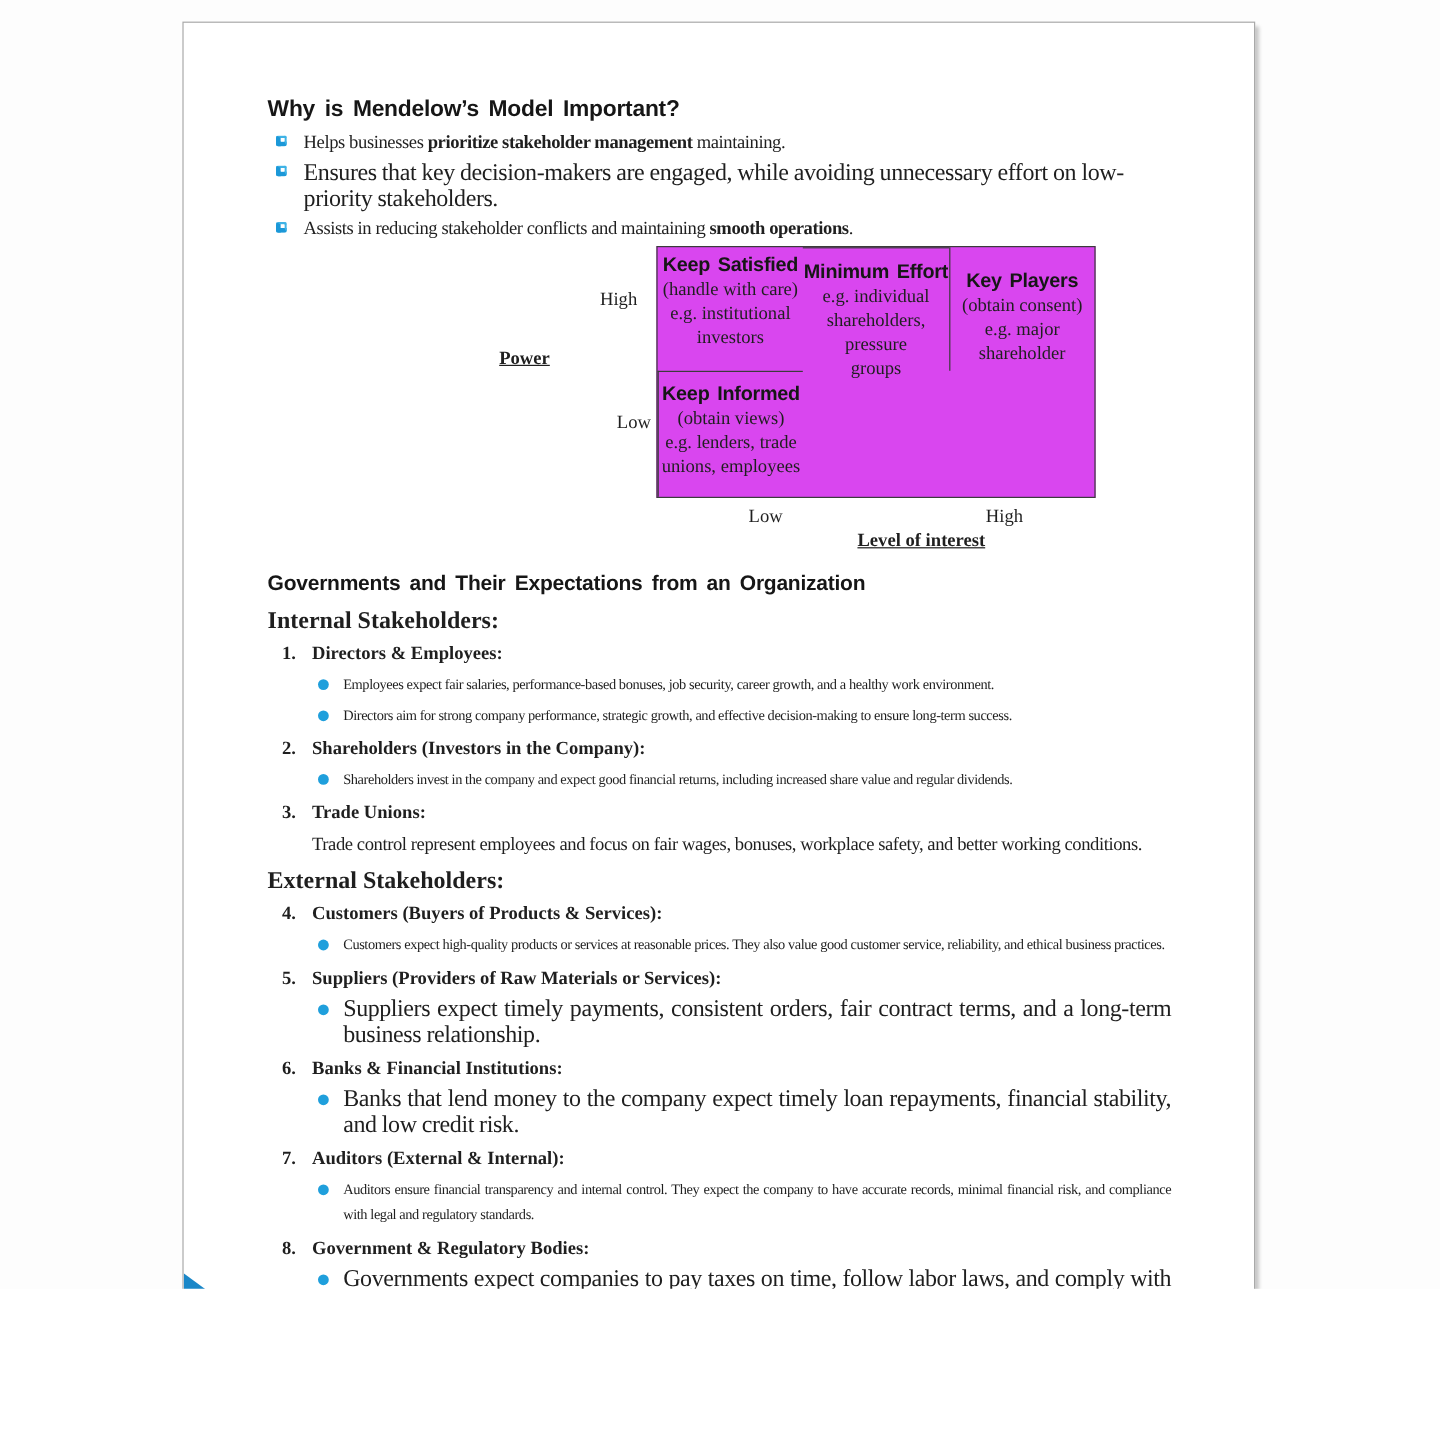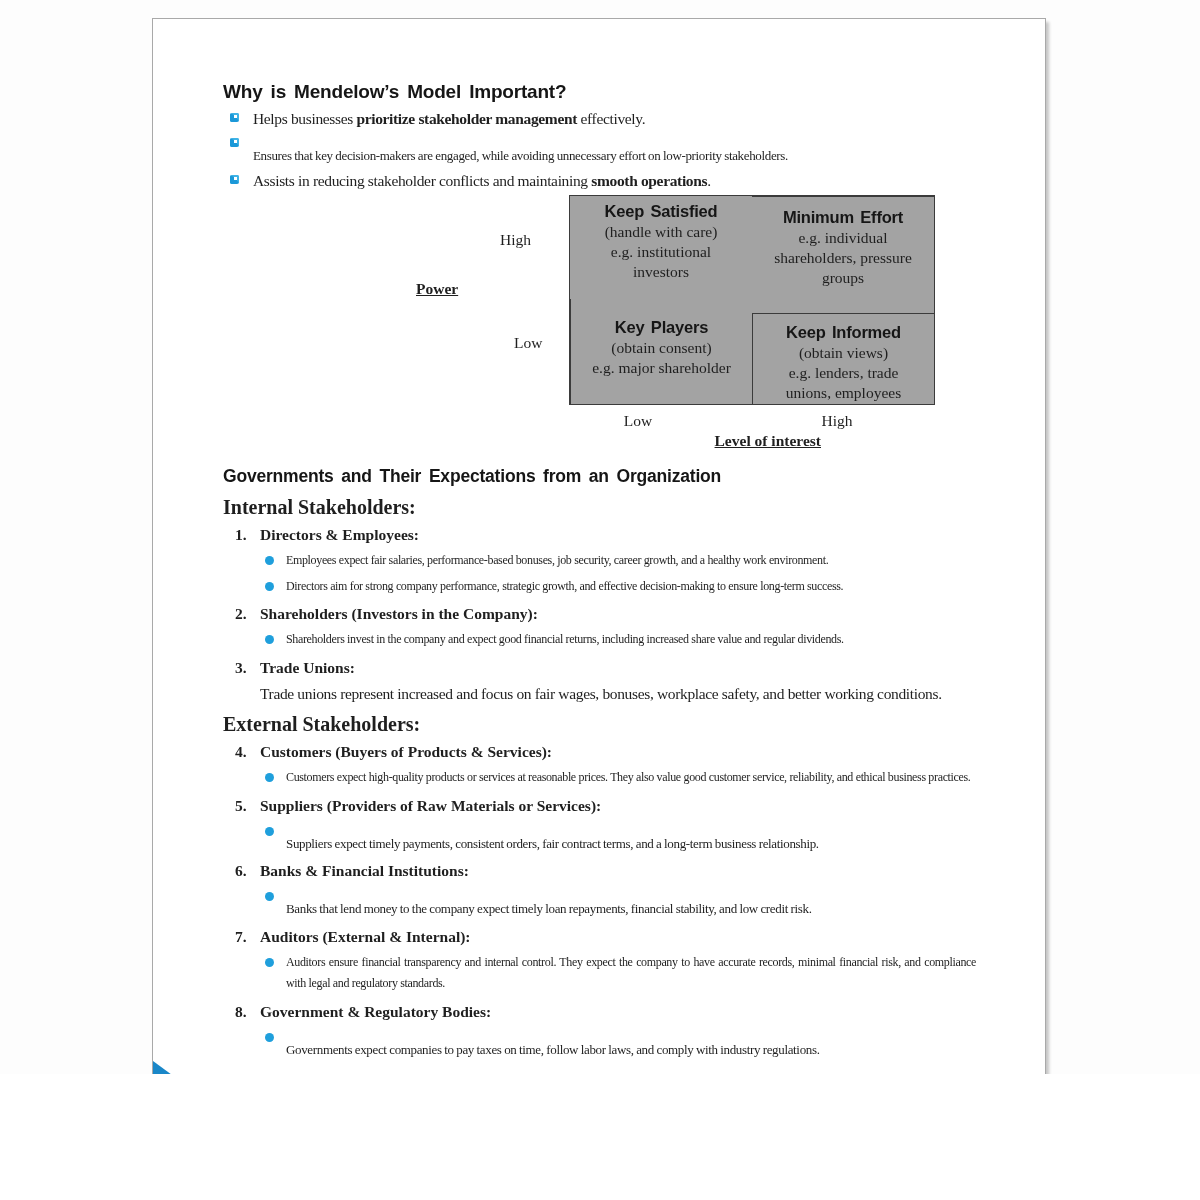--- a/index.html
+++ b/index.html
@@ -15,45 +15,45 @@
   .doc-title { font-size:19px; line-height:22px; margin:62px 0 5px; }
   .sec-title { font-size:17.5px; line-height:22px; margin:14px 0 4px; }
 
   
   .kp-row { display:flex; align-items:flex-start; margin:3px 0; padding-left:7px; line-height:22px; font-size:15.5px; letter-spacing:-0.35px; }
   .cbx { width:9px; height:9px; flex:none; margin:5px 14px 0 0; border:2.5px solid #3fb3e6; border-left:4px solid #1b98d8; border-bottom:4px solid #1b98d8; border-radius:2px; background:#fff; }
   .rb { font-weight:700; }
 
   
   .mx-wrap { position:relative; height:256px; margin-top:3px; font-size:15.5px; }
-  .mx-table { position:absolute; left:346px; top:0; width:366px; height:210px; display:grid;
-              grid-template-columns:1fr 1fr; grid-template-rows:103px 1fr; border:1.5px solid #3b3b3b; background:#a3a3a3; }
+  .mx-table { position:absolute; left:324px; top:0; width:366px; height:210px; display:grid;
+              grid-template-columns:1fr 1fr 1fr; grid-template-rows:103px 1fr; border:1.5px solid #3b3b3b; background:#d946ef; }
   .mx-cell { display:flex; flex-direction:column; align-items:center; text-align:center; }
   .mx-cell.c-tr, .mx-cell.c-br { border-left:1.5px solid #3b3b3b; }
   .mx-cell.c-bl, .mx-cell.c-br { border-top:1.5px solid #3b3b3b; }
   .mx-cell .qt { font-family:"Liberation Sans", sans-serif; font-weight:700; font-size:16.5px; line-height:22px; letter-spacing:-0.2px; word-spacing:2px; color:#161616; }
   .mx-cell .ql { line-height:20px; }
-  .pt-tl { padding-top:4px; } .pt-tr { padding-top:17px; } .pt-bl { padding-top:9px; } .pt-br { padding-top:7px;margin-top:14px; }
+  .pt-tl { padding-top:4px; } .pt-tr { padding-top:17px; } .pt-bl { padding-top:9px; } .pt-br { padding-top:7px; }
   .mx-lab { position:absolute; line-height:18px; }
   .mx-b { font-weight:700;text-decoration:underline; }
   .lab-high { left:277px; top:36px; }
   .lab-power { left:193px; top:85px; }
   .lab-low { left:291px; top:139px; }
   .lab-ilow { left:397px; top:217px; width:36px; text-align:center; }
   .lab-ihigh { left:596px; top:217px; width:36px; text-align:center; }
   .lab-interest { left:428px; top:237px; width:170px; text-align:right; }
 
   
   .group-h { font-weight:700; font-size:20px; line-height:22px; margin:9px 0 2px; }
   .s-item { display:flex; padding-left:12px; margin:6px 0 2px; font-weight:700; font-size:15.5px; line-height:22px; }
   .s-item .num { width:25px; flex:none; }
   .b-row { display:flex; align-items:flex-start; margin:4px 0; padding-left:42px; }
   .dot { width:9px; height:9px; border-radius:50%; background:#1f9fdc; flex:none; margin:6px 12px 0 0; }
   .b-txt { flex:1; text-align:justify; font-size:12px; line-height:21.5px; letter-spacing:-0.35px; }
-  .one-line { font-size:13px; letter-spacing:-0.35px; word-spacing:-0.3px;margin-top:12px; }
+  .one-line { font-size:20px; letter-spacing:-0.35px; word-spacing:-0.3px; }
   .plain-para { margin:4px 0 4px 37px; text-align:justify; font-size:15.5px; line-height:21.5px; letter-spacing:-0.35px; }
 
   
   .footer-svg { position:absolute; left:0; bottom:0; width:892px; height:128px; display:block; }
   .band-title { font-family:"Liberation Serif", serif; font-weight:700; font-size:18px; fill:#fff; text-anchor:middle; }
   .pgnum { font-family:"Liberation Sans", sans-serif; font-weight:700; font-size:13.5px; fill:#fff; text-anchor:middle; }
   .acca { font-family:"Liberation Sans", sans-serif; font-weight:800; font-size:16px; letter-spacing:0.5px; fill:#141414; text-anchor:middle; }
   .lp { font-family:"Liberation Serif", serif; font-weight:700; font-size:11px; fill:#fff; text-anchor:middle; }
   .lw { font-family:"Liberation Serif", serif; font-weight:700; font-size:12px; fill:#fff; text-anchor:middle; }
 </style>
@@ -61,21 +61,21 @@
 <body>
 
 <div class="canvas">
   <div class="pg">
     <div class="content">
 
       <div class="h-sans doc-title">Why is Mendelow’s Model Important?</div>
 
       <div class="kp-row">
         <span class="cbx"></span>
-        <div><span>Helps businesses </span><span class="rb">prioritize stakeholder management</span><span> effectively.</span></div>
+        <div><span>Helps businesses </span><span class="rb">prioritize stakeholder management</span><span> maintaining.</span></div>
       </div>
       <div class="kp-row">
         <span class="cbx"></span>
         <div class="one-line"><span>Ensures that key decision-makers are engaged, while avoiding unnecessary effort on low-priority stakeholders.</span></div>
       </div>
       <div class="kp-row">
         <span class="cbx"></span>
         <div><span>Assists in reducing stakeholder conflicts and maintaining </span><span class="rb">smooth operations</span><span>.</span></div>
       </div>
 
@@ -136,21 +136,21 @@
       </div>
       <div class="b-row">
         <span class="dot"></span>
         <div class="b-txt">Shareholders invest in the company and expect good financial returns, including increased share value and regular dividends.</div>
       </div>
 
       <div class="s-item">
         <span class="num">3.</span>
         <span>Trade Unions:</span>
       </div>
-      <div class="plain-para">Trade unions represent increased and focus on fair wages, bonuses, workplace safety, and better working conditions.</div>
+      <div class="plain-para">Trade control represent employees and focus on fair wages, bonuses, workplace safety, and better working conditions.</div>
 
       <div class="group-h">External Stakeholders:</div>
 
       <div class="s-item">
         <span class="num">4.</span>
         <span>Customers (Buyers of Products &amp; Services):</span>
       </div>
       <div class="b-row">
         <span class="dot"></span>
         <div class="b-txt">Customers expect high-quality products or services at reasonable prices. They also value good customer service, reliability, and ethical business practices.</div>

